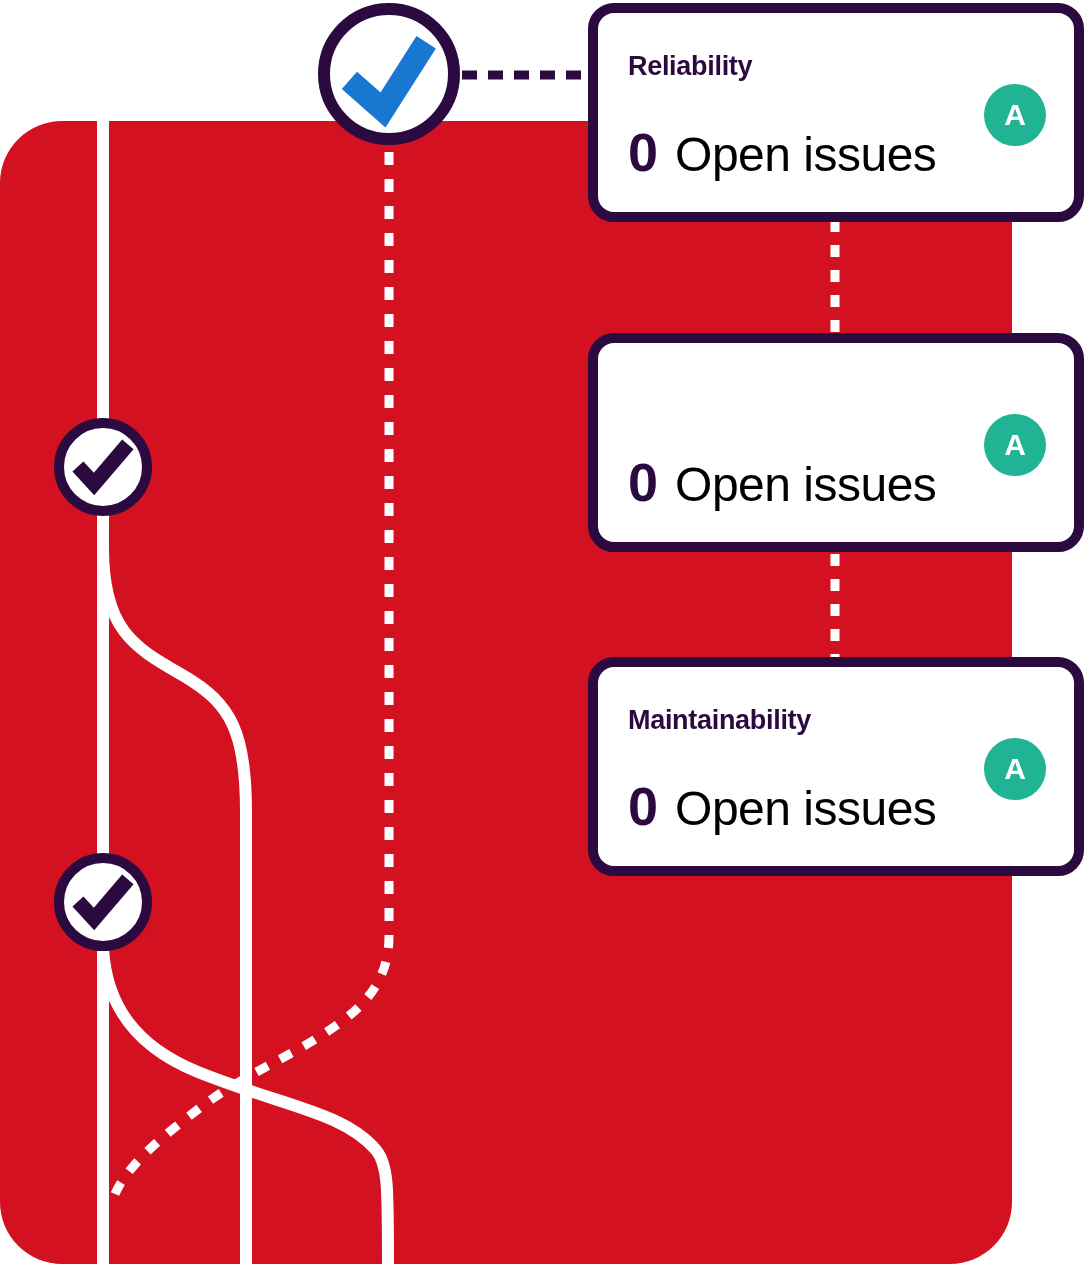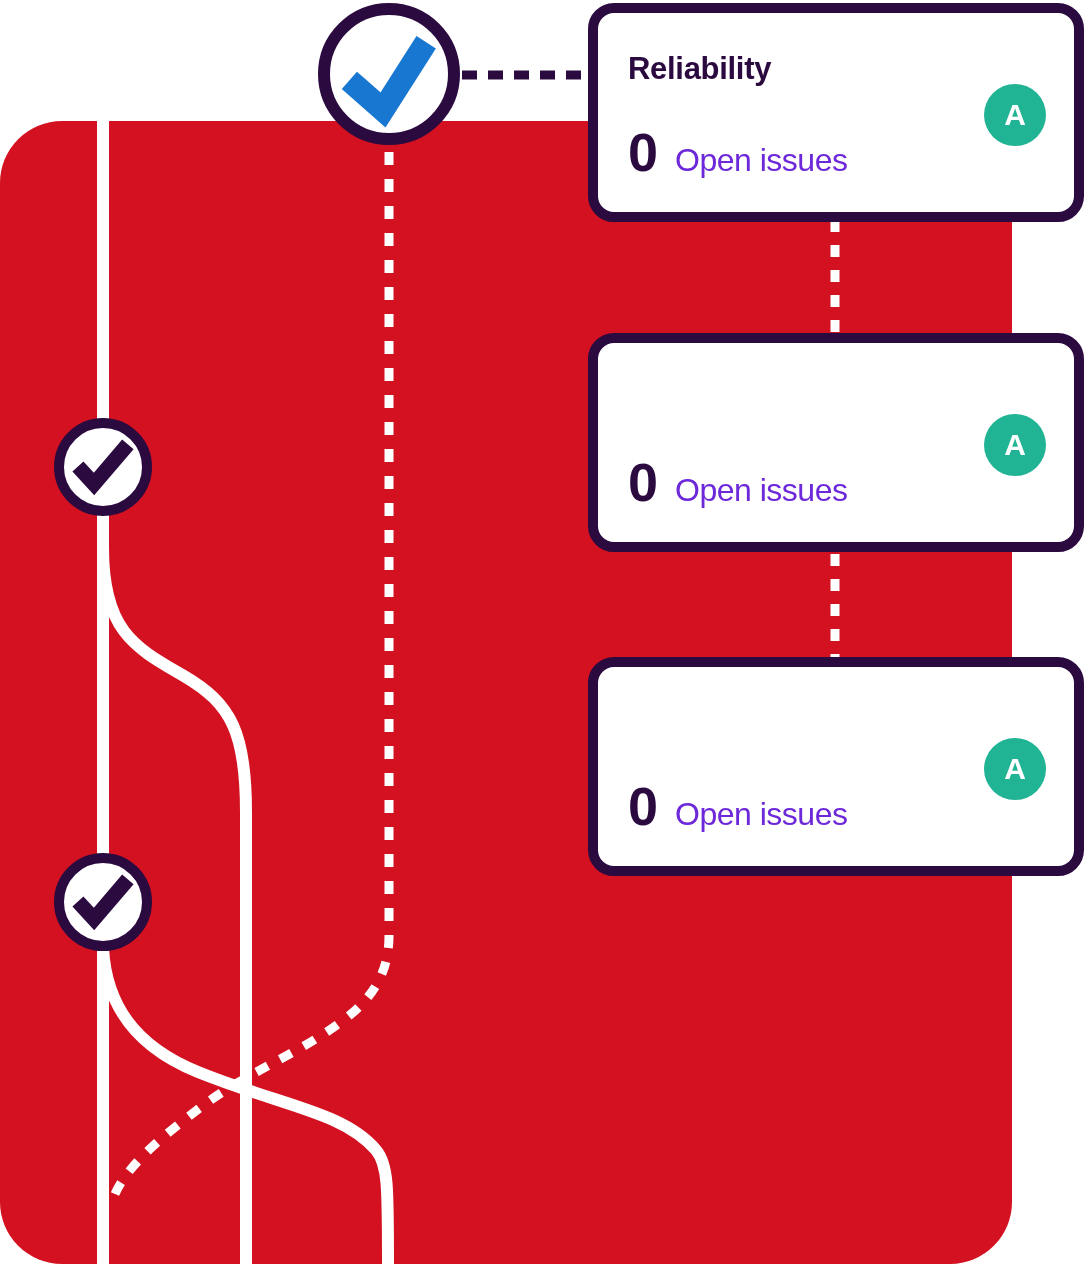--- a/index.html
+++ b/index.html
@@ -6,28 +6,28 @@
   .stage{
     position:relative;width:1088px;height:1264px;overflow:hidden;
     font-family:"Liberation Sans",sans-serif;background:#ffffff;
   }
   .lines-svg{position:absolute;left:0;top:0;width:1088px;height:1264px;}
   .card{
     position:absolute;left:588px;width:496px;height:219px;box-sizing:border-box;
     background:#ffffff;border:10px solid #2b0a3f;border-radius:26px;
   }
   .card-title{
-    margin:40px 0 0 30px;font-size:31px;font-weight:bold;color:#2b0a3f;
+    margin:40px 0 0 30px;font-size:27px;font-weight:bold;color:#2b0a3f;
     letter-spacing:-0.3px;line-height:1;
   }
   .card-row{
     position:absolute;left:30px;top:112px;display:flex;align-items:baseline;gap:17px;
   }
   .count{font-size:54px;font-weight:bold;color:#2b0a3f;line-height:1;}
-  .issues-label{font-size:32px;color:#6d28d9;letter-spacing:-0.5px;line-height:1;}
+  .issues-label{font-size:48px;color:#000000;letter-spacing:-0.5px;line-height:1;}
   .badge{
     position:absolute;right:28px;top:71px;width:62px;height:62px;border-radius:50%;
     background:#20b394;color:#ffffff;display:flex;align-items:center;justify-content:center;
     font-size:30px;font-weight:bold;
   }
 </style>
 </head>
 <body>
 
 <div class="stage">
@@ -78,20 +78,21 @@
     <div class="card-row">
       <span class="count">0</span>
       <span class="issues-label">Open issues</span>
     </div>
     <div class="badge">
       <span>A</span>
     </div>
   </div>
 
   <div class="card" style="top:657px">
+    <div class="card-title">Maintainability</div>
     <div class="card-row">
       <span class="count">0</span>
       <span class="issues-label">Open issues</span>
     </div>
     <div class="badge">
       <span>A</span>
     </div>
   </div>
 
 </div>

